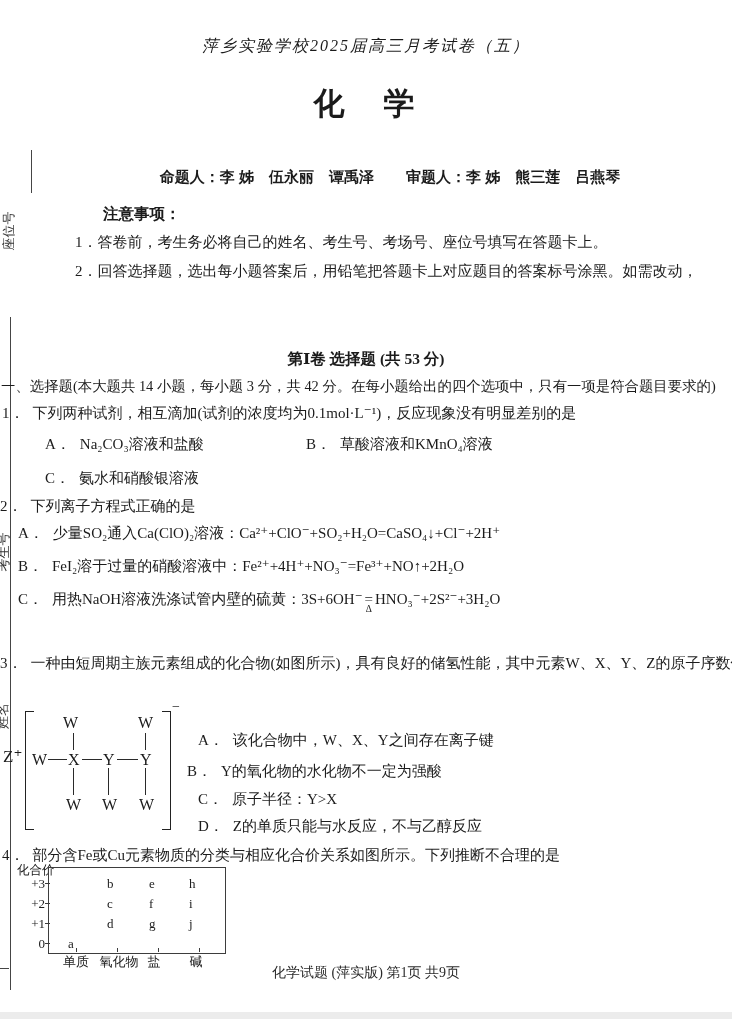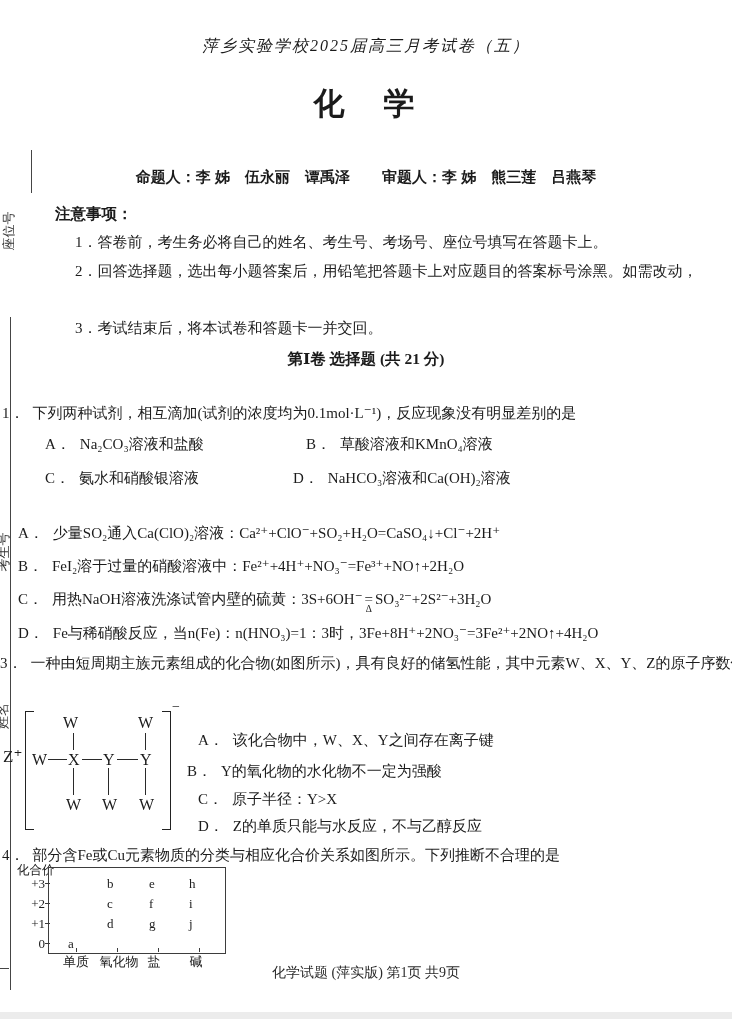--- a/index.html
+++ b/index.html
@@ -1,19 +1,19 @@
 <!DOCTYPE html>
 <html><head>
 <meta charset="utf-8">
 <style>
   html,body{margin:0;padding:0;background:#fff;}
   .page{position:relative;width:732px;height:1019px;background:#fff;overflow:hidden;
         font-family:"Liberation Serif","DejaVu Serif",serif;color:#1b1b1b;}
   .abs{position:absolute;white-space:nowrap;line-height:1.25;}
-  .sans{font-family:"Liberation Sans","DejaVu Sans",sans-serif;}
+  .sans{font-family:"Liberation Sans","DejaVu Sans",sans-serif;padding-left:48px;}
   .bold{font-weight:bold;}
   .center{left:0;right:0;text-align:center;}
 
   
   .exam-title{top:36px;font-size:16px;font-style:italic;letter-spacing:2px;}
   .subject{top:85px;font-size:31px;font-weight:bold;letter-spacing:4px;}
   .authors{top:168px;font-size:15px;font-weight:bold;}
   .authors .gap{margin-left:32px;}
 
   
@@ -72,51 +72,48 @@
 
   <div class="abs center exam-title">萍乡实验学校2025届高三月考试卷（五）</div>
   <div class="abs center subject">化　学</div>
   <div class="abs center authors sans">
     <span>命题人：李 姊　伍永丽　谭禹泽</span><span class="gap">审题人：李 姊　熊三莲　吕燕琴</span>
   </div>
 
   <div class="abs notice-head sans">注意事项：</div>
   <div class="abs body-line" style="left:75px;top:233px;">1．答卷前，考生务必将自己的姓名、考生号、考场号、座位号填写在答题卡上。</div>
   <div class="abs body-line" style="left:75px;top:262px;">2．回答选择题，选出每小题答案后，用铅笔把答题卡上对应题目的答案标号涂黑。如需改动，</div>
-  <div class="abs body-line" style="left:75px;top:319px;">3．考试结束后，将本试卷和答题卡一并交回。</div>
 
-  <div class="abs center bold" style="top:349px;font-size:15.5px;">第Ⅰ卷 选择题 (共 21 分)</div>
+  <div class="abs center bold" style="top:349px;font-size:15.5px;">第Ⅰ卷 选择题 (共 53 分)</div>
+  <div class="abs small-line" style="left:1px;top:377px;">一、选择题(本大题共 14 小题，每小题 3 分，共 42 分。在每小题给出的四个选项中，只有一项是符合题目要求的)</div>
 
   <div class="abs body-line" style="left:2px;top:404px;">
     <span class="qnum">1．</span><span>下列两种试剂，相互滴加(试剂的浓度均为0.1mol·L⁻¹)，反应现象没有明显差别的是</span>
   </div>
   <div class="abs body-line" style="left:45px;top:435px;">
     <span class="opt-key">A．</span><span>Na₂CO₃溶液和盐酸</span>
   </div>
   <div class="abs body-line" style="left:293px;top:435px;margin-left:13px;">
     <span class="opt-key">B．</span><span>草酸溶液和KMnO₄溶液</span>
   </div>
   <div class="abs body-line" style="left:45px;top:469px;">
     <span class="opt-key">C．</span><span>氨水和硝酸银溶液</span>
   </div>
-  <div class="abs body-line" style="left:293px;top:469px;">
-    <span class="opt-key">D．</span><span>NaHCO₃溶液和Ca(OH)₂溶液</span>
+
+  <div class="abs body-line" style="left:0;top:497px;">
+    <span class="qnum">2．</span><span>下列离子方程式正确的是</span>
   </div>
-
   <div class="abs body-line" style="left:18px;top:524px;">
     <span class="opt-key">A．</span><span>少量SO₂通入Ca(ClO)₂溶液：Ca²⁺+ClO⁻+SO₂+H₂O=CaSO₄↓+Cl⁻+2H⁺</span>
   </div>
   <div class="abs body-line" style="left:18px;top:557px;">
     <span class="opt-key">B．</span><span>FeI₂溶于过量的硝酸溶液中：Fe²⁺+4H⁺+NO₃⁻=Fe³⁺+NO↑+2H₂O</span>
   </div>
   <div class="abs body-line" style="left:18px;top:590px;">
-    <span class="opt-key">C．</span><span>用热NaOH溶液洗涤试管内壁的硫黄：3S+6OH⁻</span><span class="eq-stack"><span class="eq-top">=</span><span class="eq-bot">Δ</span></span><span>SO₃²⁻+2S²⁻+3H₂O</span>
-  </div>
-  <div class="abs body-line" style="left:18px;top:624px;">
-    <span class="opt-key">D．</span><span>Fe与稀硝酸反应，当n(Fe)：n(HNO₃)=1：3时，3Fe+8H⁺+2NO₃⁻=3Fe²⁺+2NO↑+4H₂O</span>
+    <span class="opt-key">C．</span><span>用热NaOH溶液洗涤试管内壁的硫黄：3S+6OH⁻</span><span class="eq-stack"><span class="eq-top">=</span><span class="eq-bot">Δ</span></span><span>HNO₃⁻+2S²⁻+3H₂O</span>
   </div>
 
   <div class="abs body-line" style="left:0;top:654px;">
     <span class="qnum">3．</span><span>一种由短周期主族元素组成的化合物(如图所示)，具有良好的储氢性能，其中元素W、X、Y、Z的原子序数依次增大</span>
   </div>
 
   <div class="structure">
     <span class="cation">Z⁺</span>
     <div class="bracket lb"></div>
     <div class="bracket rb"></div>

